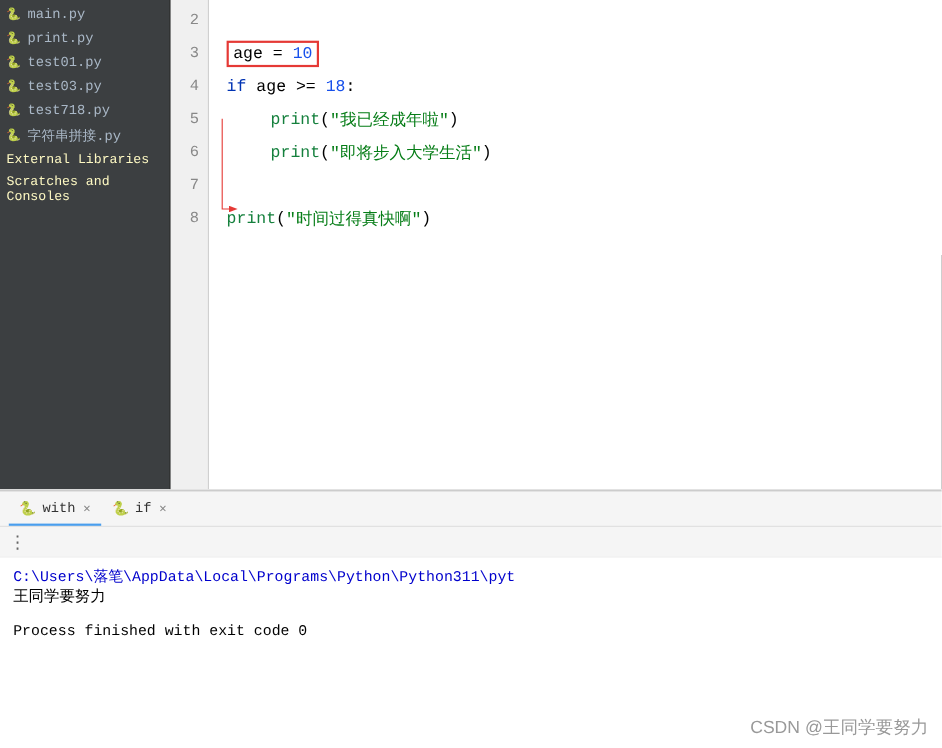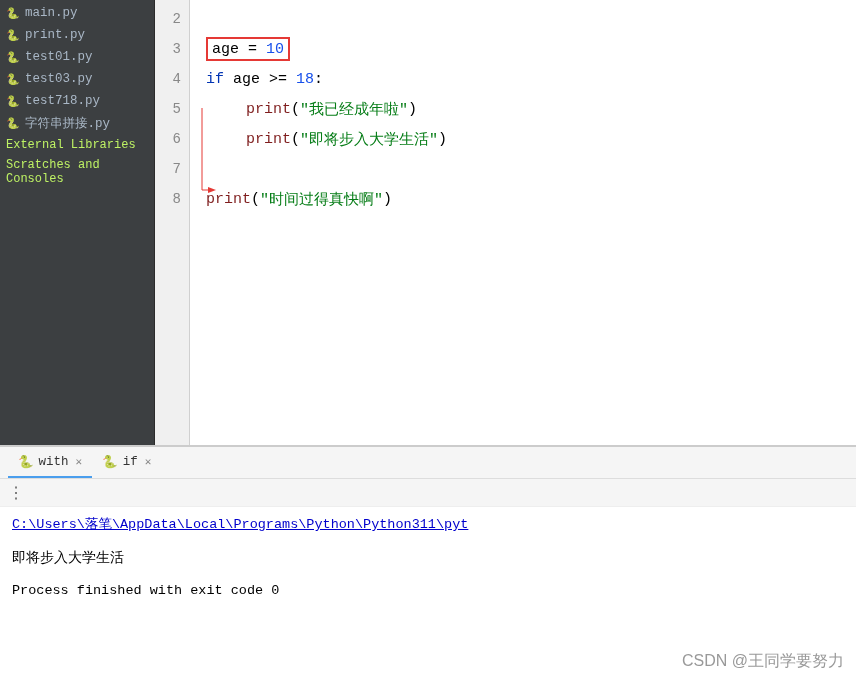--- a/index.html
+++ b/index.html
@@ -45,21 +45,21 @@
       height: 14px;
       margin-right: 5px;
       flex-shrink: 0;
     }
 
     .sidebar-item .file-label {
       font-size: 12.5px;
     }
 
     .sidebar-section {
-      color: #bef264;
+      color: #fef9c3;
       font-size: 12px;
       padding: 4px 18px 2px 6px;
       cursor: pointer;
     }
 
     
     .py-snake {
       display: inline-flex;
       align-items: center;
       justify-content: center;
@@ -117,21 +117,21 @@
       align-items: center;
       font-size: 15px;
       white-space: pre;
       position: relative;
     }
 
     
     .kw { color: #0033b3; font-weight: normal; } 
     .num { color: #1750eb; } 
     .op { color: #000; } 
-    .fn { color: #7f1d1d; } 
+    .fn { color: #15803d; } 
     .str-green { color: #067d17; } 
     .var { color: #000; }
 
     
     .highlight-box {
       border: 2px solid #e53935;
       padding: 0 4px;
       display: inline-flex;
       align-items: center;
       height: 24px;
@@ -200,22 +200,21 @@
 
     .toolbar-dots {
       color: #666;
       font-size: 16px;
       letter-spacing: 1px;
     }
 
     .path-line {
       color: #0000cc;
       font-size: 13.5px;
-      margin-bottom: 16px;
-      text-decoration: underline;
+      margin-bottom: 0;
     }
 
     .output-line {
       color: #000;
       font-size: 14px;
       margin-bottom: 4px;
     }
 
     .process-line {
       color: #000000;
@@ -361,18 +360,18 @@
       <span>🐍</span>
       <span>if</span>
       <span class="tab-close">✕</span>
     </div>
   </div>
   <div class="console-toolbar">
     <span class="toolbar-dots">⋮</span>
   </div>
   <div class="console-content">
     <div class="path-line">C:\Users\落笔\AppData\Local\Programs\Python\Python311\pyt</div>
-    <div class="output-line">即将步入大学生活</div>
+    <div class="output-line">王同学要努力</div>
     <div style="height:8px;"></div>
     <div class="process-line">Process finished with exit code 0</div>
   </div>
   <div class="watermark">CSDN @王同学要努力</div>
 </div>
 
 </body></html>

